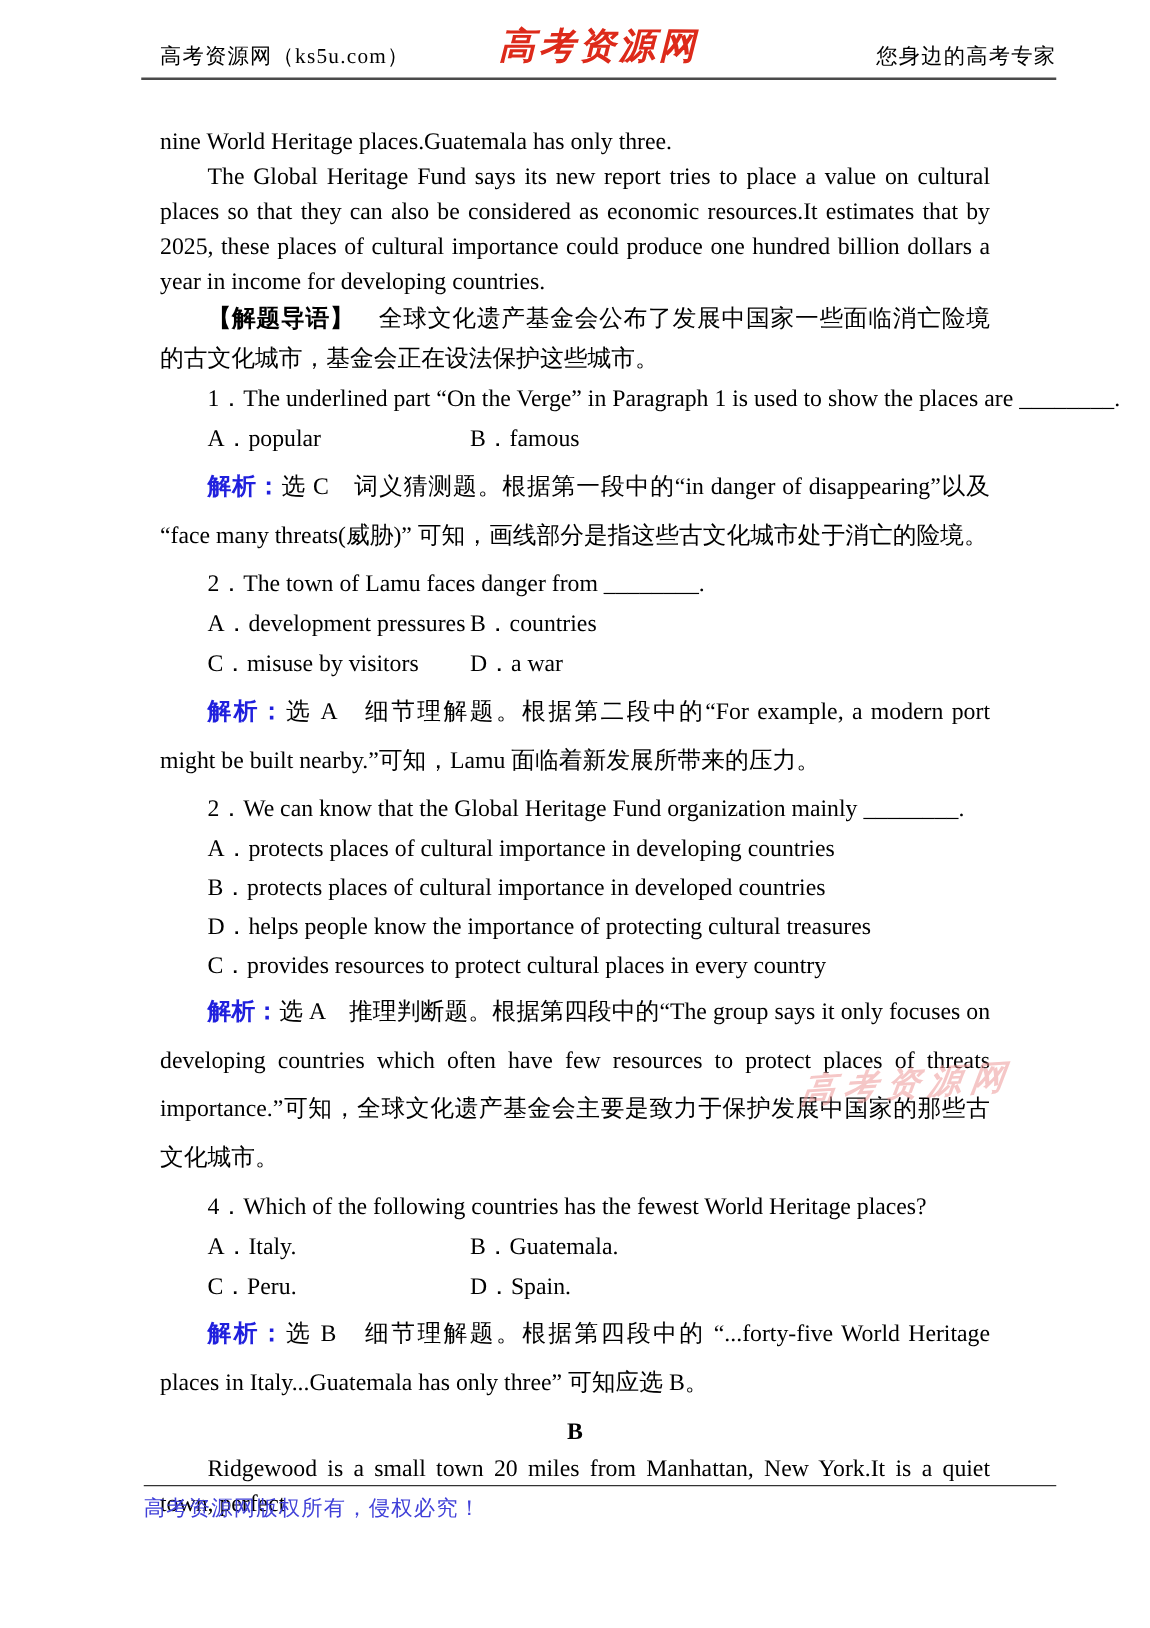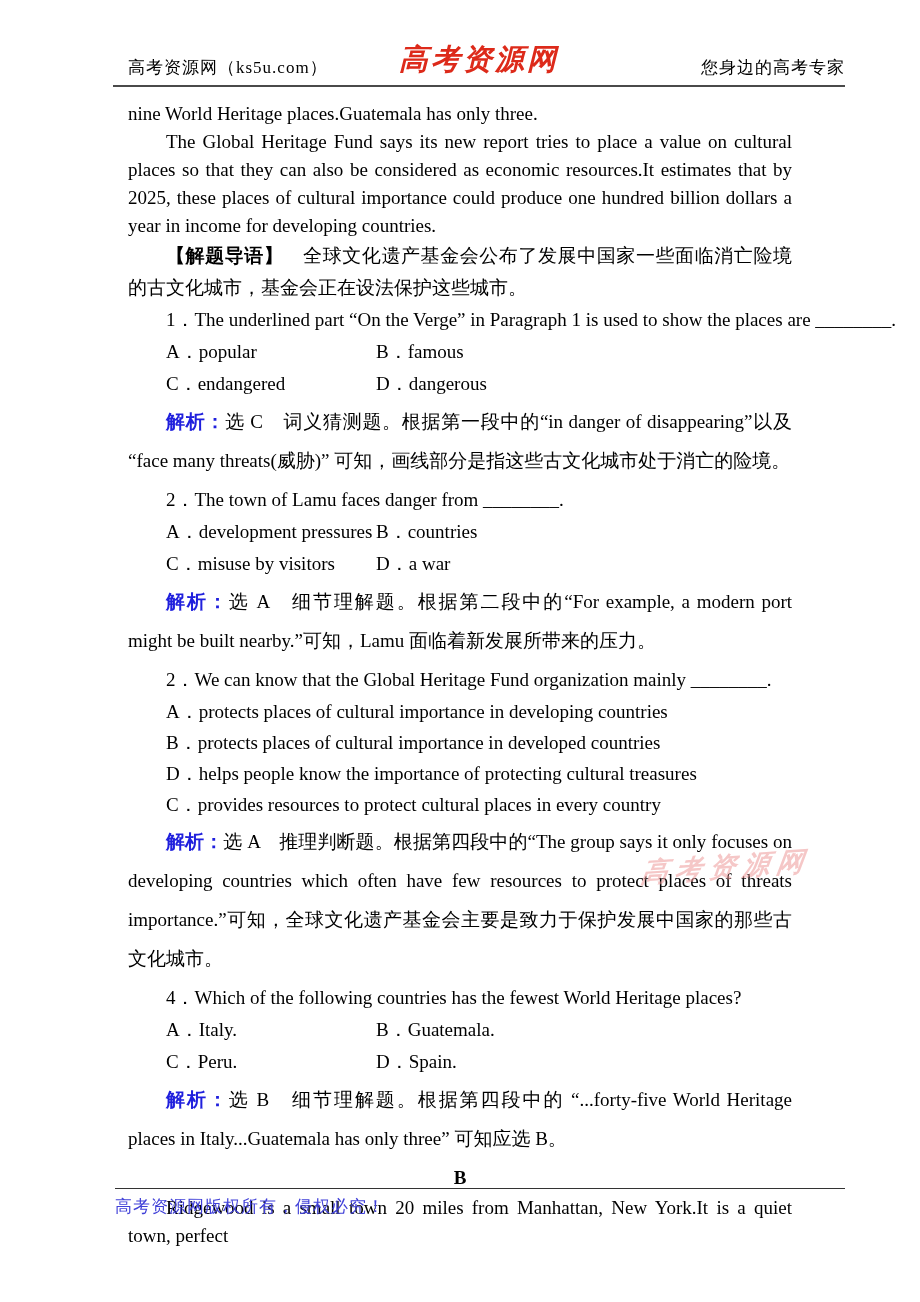--- a/index.html
+++ b/index.html
@@ -10,21 +10,21 @@
     height: 1302px;
     background: #ffffff;
     font-family: "Liberation Serif", "DejaVu Serif", serif;
     color: #000000;
     overflow: hidden;
   }
   
   .header {
     position: absolute;
     top: 0; left: 113px; right: 75px;
-    height: 87px;
+    height: 64px;
     border-bottom: 2px solid #4a4a4a;
   }
   .header-left {
     position: absolute; left: 15px; bottom: 6px;
     font-size: 17px; letter-spacing: 1px;
   }
   .header-logo {
     position: absolute; left: 50%; bottom: 5px;
     transform: translateX(-50%);
     font-size: 29px; font-weight: bold; font-style: italic;
@@ -93,24 +93,20 @@
     <p class="p-body">The Global Heritage Fund says its new report tries to place a value on cultural places so that they can also be considered as economic resources.It estimates that by 2025, these places of cultural importance could produce one hundred billion dollars a year in income for developing countries.</p>
 
     <p class="guide"><span class="guide-label">【解题导语】</span><span>　全球文化遗产基金会公布了发展中国家一些面临消亡险境的古文化城市，基金会正在设法保护这些城市。</span></p>
 
     <div>
       <p class="stem">1．The underlined part “On the Verge” in Paragraph 1 is used to show the places are ________.</p>
       <div class="opt-row">
         <span class="opt-first">A．popular</span>
         <span>B．famous</span>
       </div>
-      <div class="opt-row">
-        <span class="opt-first">C．endangered</span>
-        <span>D．dangerous</span>
-      </div>
       <p class="analysis"><span class="analysis-label">解析：</span><span>选 C　词义猜测题。根据第一段中的“in danger of disappearing”以及 “face many threats(威胁)” 可知，画线部分是指这些古文化城市处于消亡的险境。</span></p>
     </div>
 
     <div>
       <p class="stem">2．The town of Lamu faces danger from ________.</p>
       <div class="opt-row">
         <span class="opt-first">A．development pressures</span>
         <span>B．countries</span>
       </div>
       <div class="opt-row">

